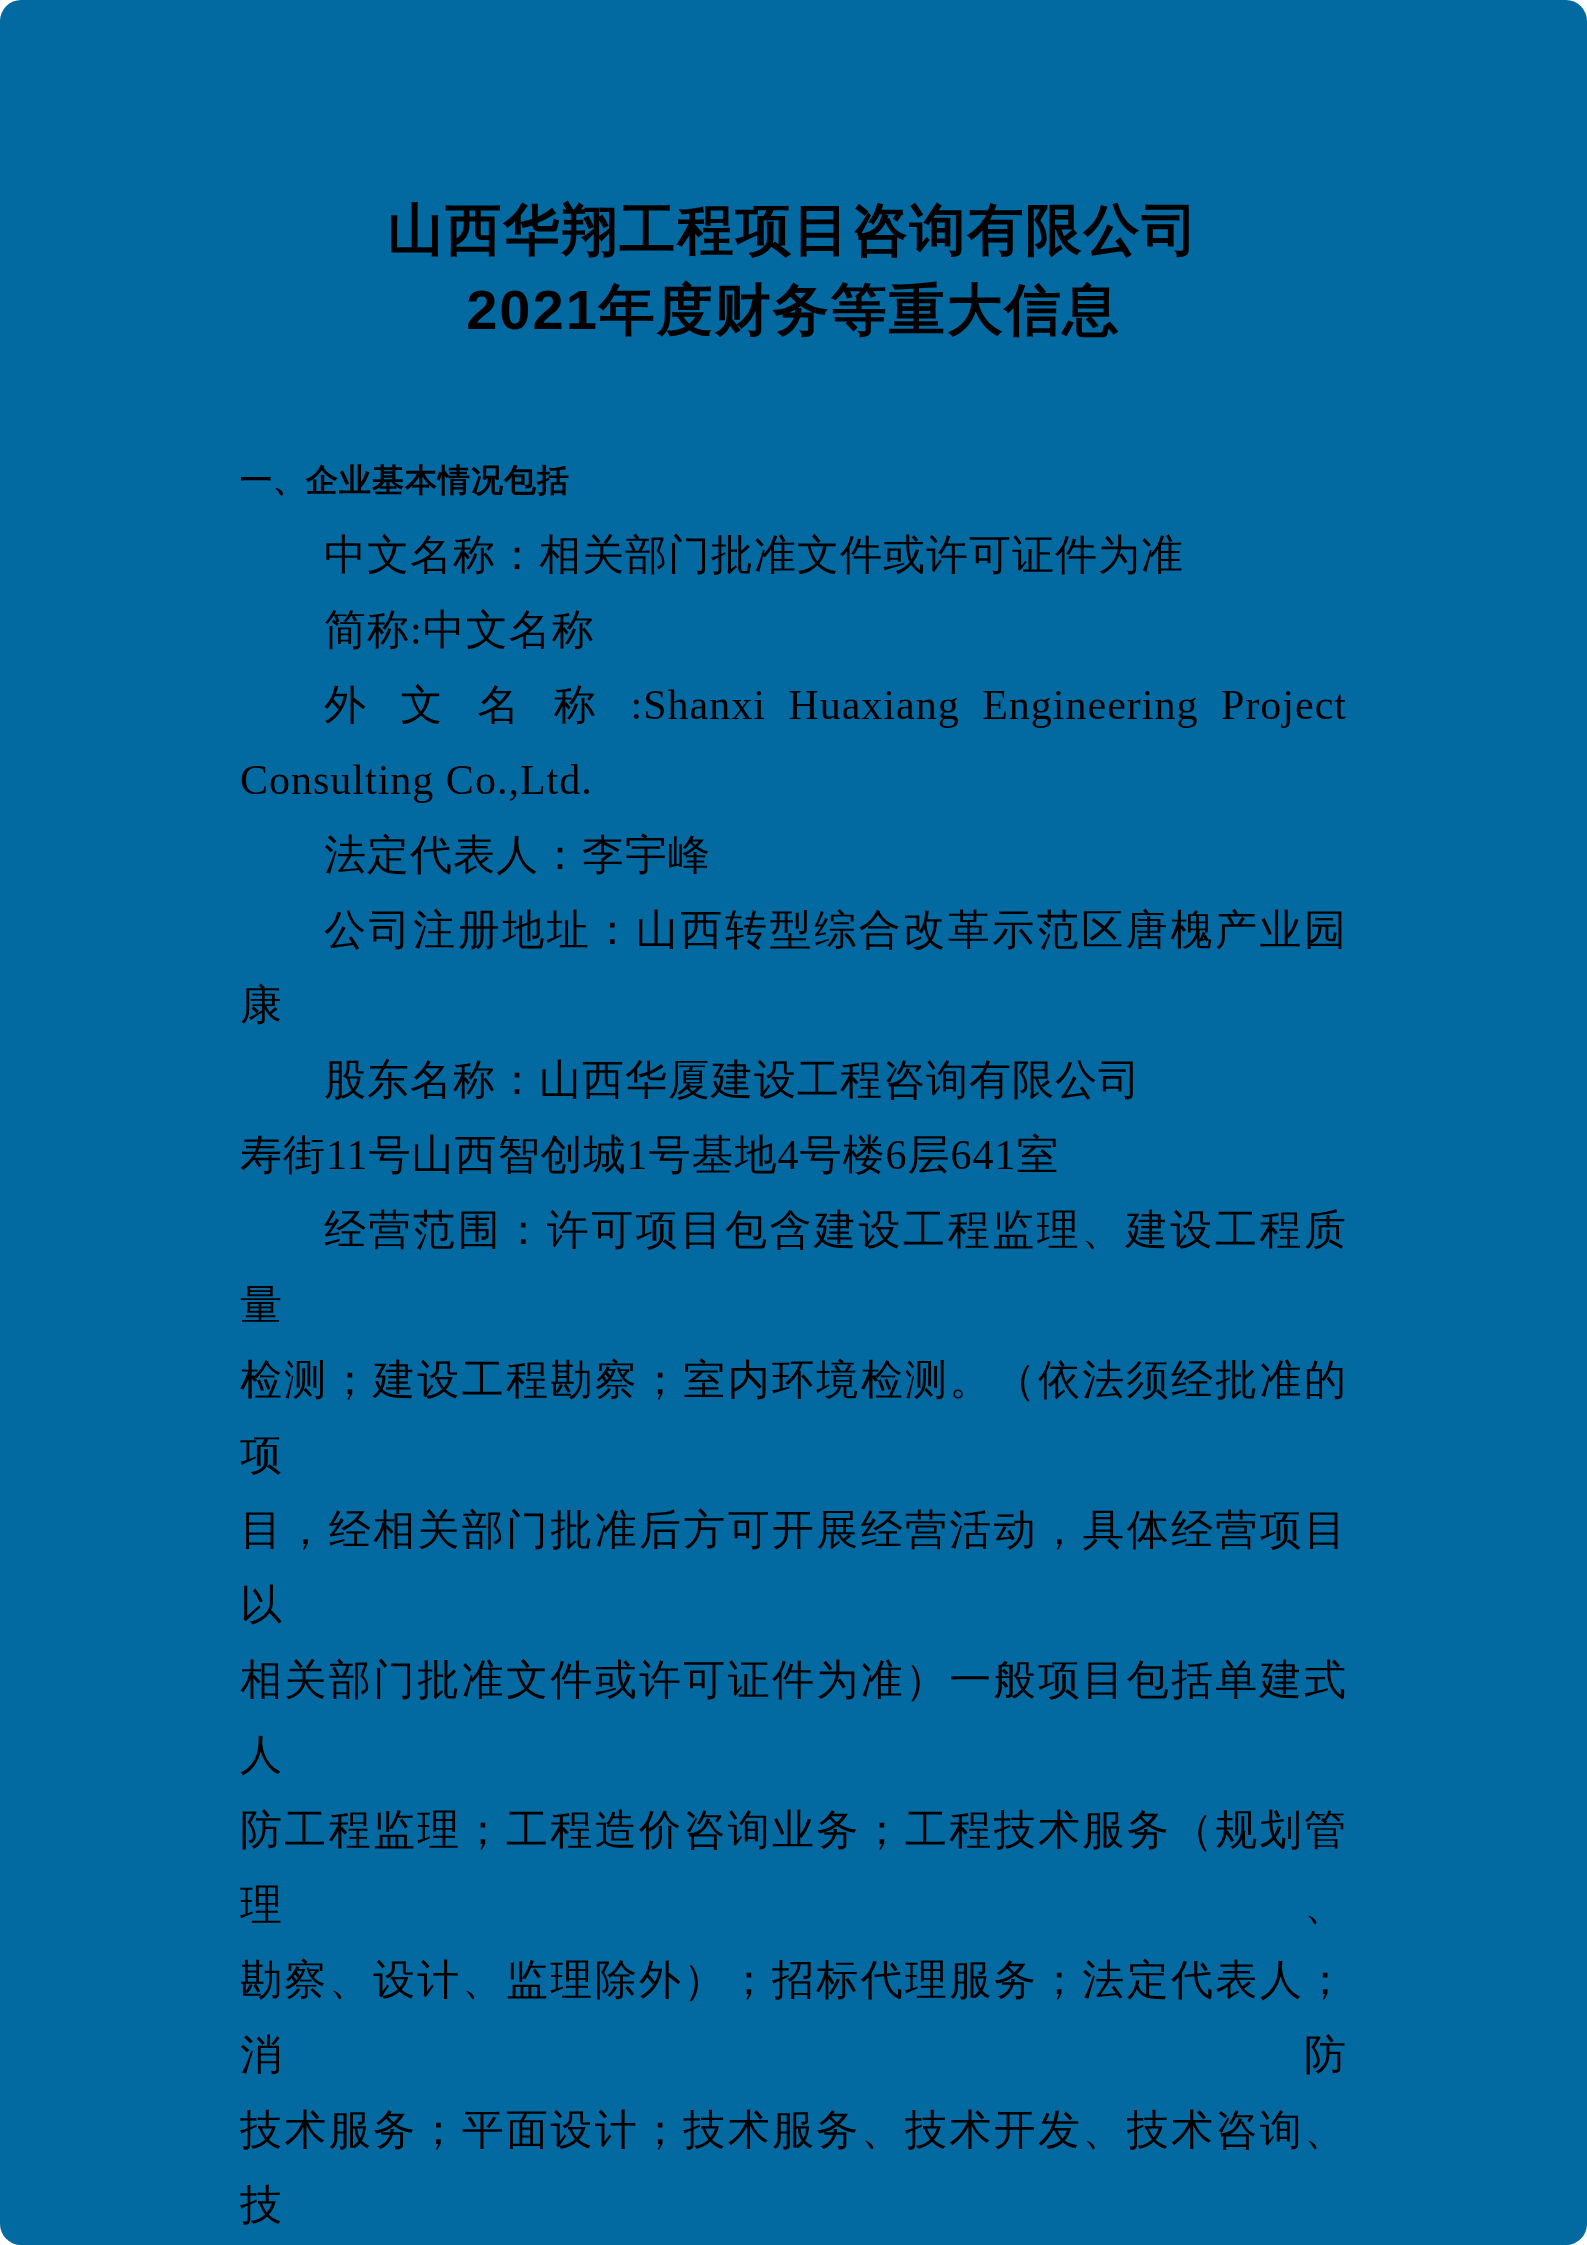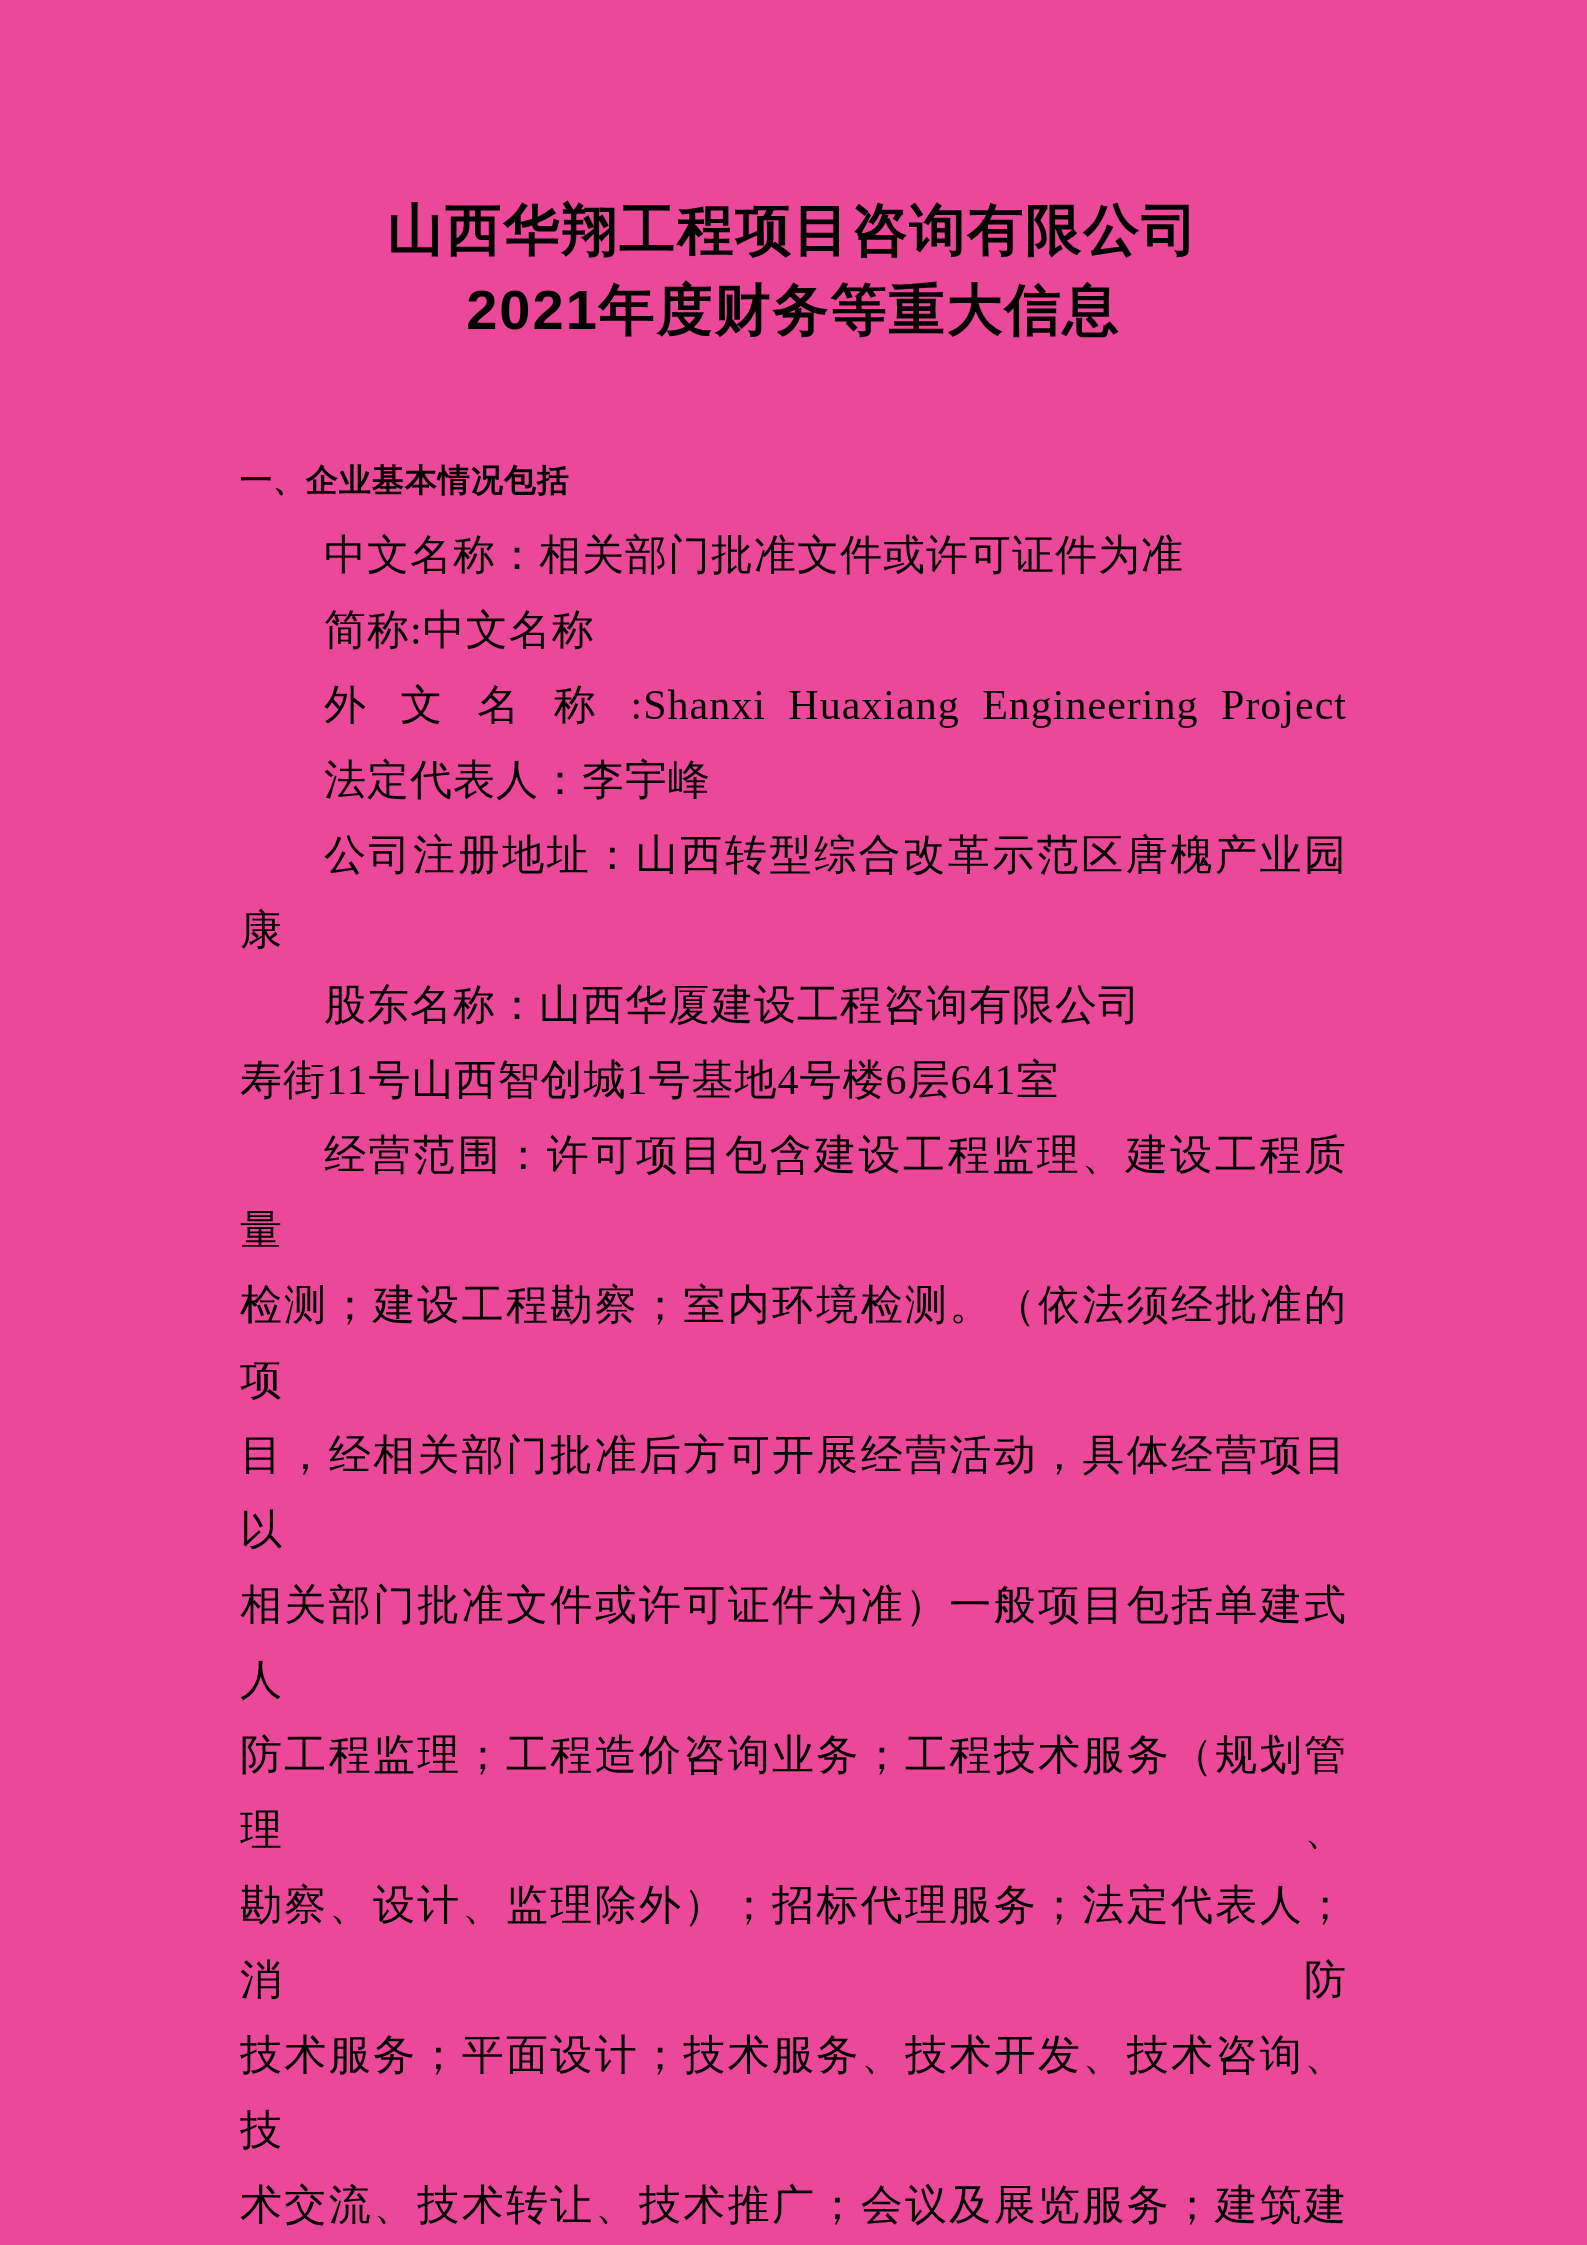--- a/index.html
+++ b/index.html
@@ -1,23 +1,24 @@
 <!DOCTYPE html>
 <html><head>
 <meta charset="utf-8">
 <style>
   * { margin: 0; padding: 0; box-sizing: border-box; }
   html, body { background: #ffffff; }
   .page {
     position: relative;
     width: 1587px;
     height: 2245px;
-    background: #ec4899;
+    background: #0369a1;
     color: #000000;
     overflow: hidden;
+    border-radius: 21px;
   }
   .content {
     position: absolute;
     top: 0;
     left: 240px;
     width: 1107px;
   }
   .title-block {
     padding-top: 190px;
     text-align: center;
@@ -60,20 +61,21 @@
     <div class="title-block">
       <div>山西华翔工程项目咨询有限公司</div>
       <div>2021年度财务等重大信息</div>
     </div>
 
     <div class="heading">一、企业基本情况包括</div>
 
     <div class="bline ind">中文名称：相关部门批准文件或许可证件为准</div>
     <div class="bline ind">简称:中文名称</div>
     <div class="bline ind jl">外 文 名 称 :Shanxi Huaxiang Engineering Project</div>
+    <div class="bline">Consulting Co.,Ltd.</div>
     <div class="bline ind">法定代表人：李宇峰</div>
     <div class="bline ind jl">公司注册地址：山西转型综合改革示范区唐槐产业园康</div>
     <div class="bline ind">股东名称：山西华厦建设工程咨询有限公司</div>
     <div class="bline">寿街11号山西智创城1号基地4号楼6层641室</div>
     <div class="bline ind jl">经营范围：许可项目包含建设工程监理、建设工程质量</div>
     <div class="bline jl">检测；建设工程勘察；室内环境检测。（依法须经批准的项</div>
     <div class="bline jl">目，经相关部门批准后方可开展经营活动，具体经营项目以</div>
     <div class="bline jl">相关部门批准文件或许可证件为准）一般项目包括单建式人</div>
     <div class="bline jl">防工程监理；工程造价咨询业务；工程技术服务（规划管理、</div>
     <div class="bline jl">勘察、设计、监理除外）；招标代理服务；法定代表人；消防</div>

